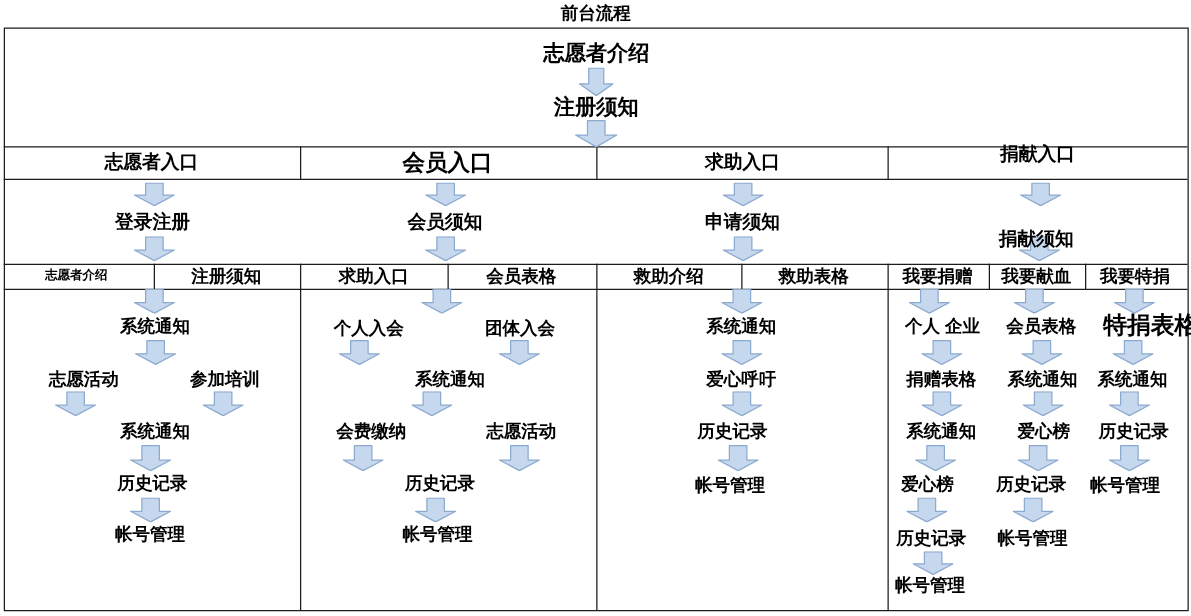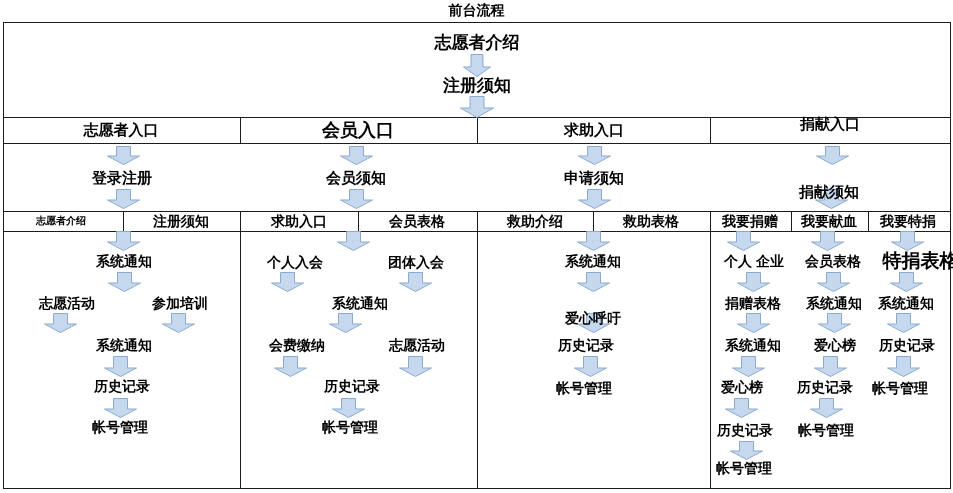--- a/index.html
+++ b/index.html
@@ -208,21 +208,21 @@
       <div class="label" style="left: 122px; top: 386px; font-size: 14px;">历史记录</div>
       <div class="label" style="left: 120px; top: 427px; font-size: 14px;">帐号管理</div>
       <div class="label" style="left: 295px; top: 262px; font-size: 14px;">个人入会</div>
       <div class="label" style="left: 416px; top: 262px; font-size: 14px;">团体入会</div>
       <div class="label" style="left: 360px; top: 303px; font-size: 14px;">系统通知</div>
       <div class="label" style="left: 297px; top: 345px; font-size: 14px;">会费缴纳</div>
       <div class="label" style="left: 417px; top: 345px; font-size: 14px;">志愿活动</div>
       <div class="label" style="left: 352px; top: 386px; font-size: 14px;">历史记录</div>
       <div class="label" style="left: 350px; top: 427px; font-size: 14px;">帐号管理</div>
       <div class="label" style="left: 593px; top: 261px; font-size: 14px;">系统通知</div>
-      <div class="label" style="left: 593px; top: 318px; font-size: 14px;">爱心呼吁</div>
+      <div class="label" style="left: 593px; top: 303px; font-size: 14px;">爱心呼吁</div>
       <div class="label" style="left: 586px; top: 345px; font-size: 14px;">历史记录</div>
       <div class="label" style="left: 584px; top: 388px; font-size: 14px;">帐号管理</div>
       <div class="label" style="left: 754px; top: 261px; font-size: 14px; text-align: center;">个人 企业</div>
       <div class="label" style="left: 753px; top: 303px; font-size: 14px;">捐赠表格</div>
       <div class="label" style="left: 753px; top: 345px; font-size: 14px;">系统通知</div>
       <div class="label" style="left: 742px; top: 387px; font-size: 14px;">爱心榜</div>
       <div class="label" style="left: 745px; top: 430px; font-size: 14px;">历史记录</div>
       <div class="label" style="left: 744px; top: 468px; font-size: 14px;">帐号管理</div>
       <div class="label" style="left: 833px; top: 261px; font-size: 14px;">会员表格</div>
       <div class="label" style="left: 834px; top: 303px; font-size: 14px;">系统通知</div>

